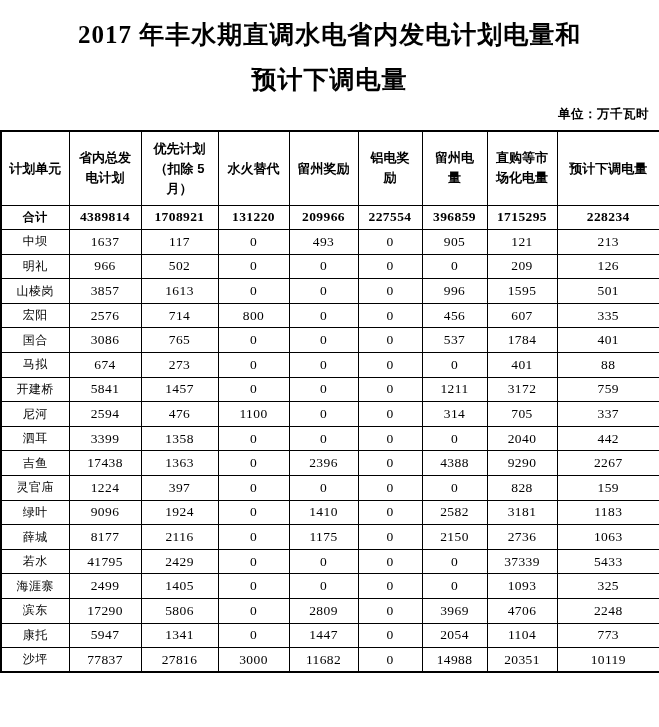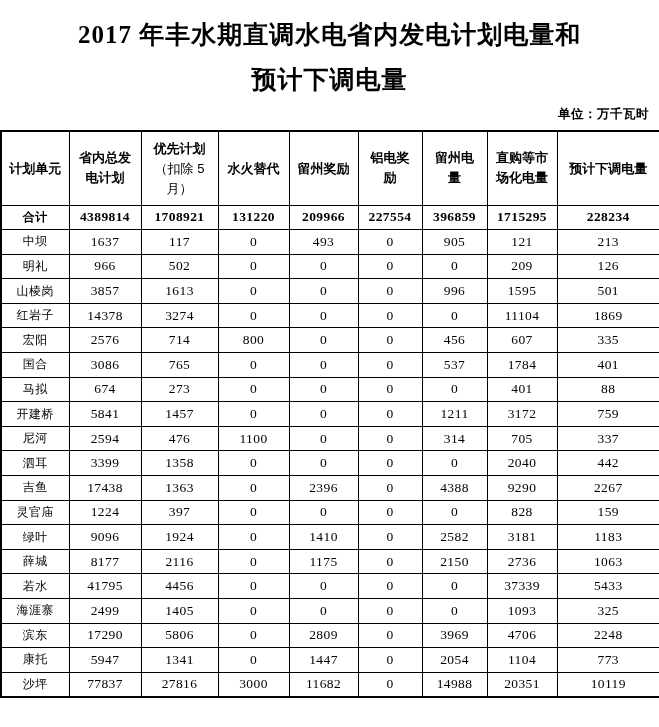--- a/index.html
+++ b/index.html
@@ -45,21 +45,21 @@
   }
   .grid thead tr { height: 74px; }
   .grid tbody tr { height: 24.6px; }
 
   .grid th {
     font-weight: bold;
     font-size: 13px;
     line-height: 20px;
   }
   .hlabel { display: inline-block; vertical-align: middle; }
-  .hsub { display: inline-block; font-weight: normal; vertical-align: middle; }
+  .hsub { display: inline-block; font-weight: bold; vertical-align: middle; }
 
   
   th.col2 .hlabel { width: 54px; }
   th.col3 .hsub  { width: 58px; }
   th.col6 .hlabel { width: 41px; }
   th.col7 .hlabel { width: 41px; }
   th.col8 .hlabel { width: 54px; }
 
   td.rowlabel { font-size: 12px; letter-spacing: 0.5px; }
   td.num {
@@ -154,31 +154,20 @@
           <td class="num">3857</td>
           <td class="num">1613</td>
           <td class="num">0</td>
           <td class="num">0</td>
           <td class="num">0</td>
           <td class="num">996</td>
           <td class="num">1595</td>
           <td class="num">501</td>
         </tr>
         <tr>
-          <td class="rowlabel">红岩子</td>
-          <td class="num">14378</td>
-          <td class="num">3274</td>
-          <td class="num">0</td>
-          <td class="num">0</td>
-          <td class="num">0</td>
-          <td class="num">0</td>
-          <td class="num">11104</td>
-          <td class="num">1869</td>
-        </tr>
-        <tr>
           <td class="rowlabel">宏阳</td>
           <td class="num">2576</td>
           <td class="num">714</td>
           <td class="num">800</td>
           <td class="num">0</td>
           <td class="num">0</td>
           <td class="num">456</td>
           <td class="num">607</td>
           <td class="num">335</td>
         </tr>
@@ -277,21 +266,21 @@
           <td class="num">0</td>
           <td class="num">1175</td>
           <td class="num">0</td>
           <td class="num">2150</td>
           <td class="num">2736</td>
           <td class="num">1063</td>
         </tr>
         <tr>
           <td class="rowlabel">若水</td>
           <td class="num">41795</td>
-          <td class="num">4456</td>
+          <td class="num">2429</td>
           <td class="num">0</td>
           <td class="num">0</td>
           <td class="num">0</td>
           <td class="num">0</td>
           <td class="num">37339</td>
           <td class="num">5433</td>
         </tr>
         <tr>
           <td class="rowlabel">海涯寨</td>
           <td class="num">2499</td>

